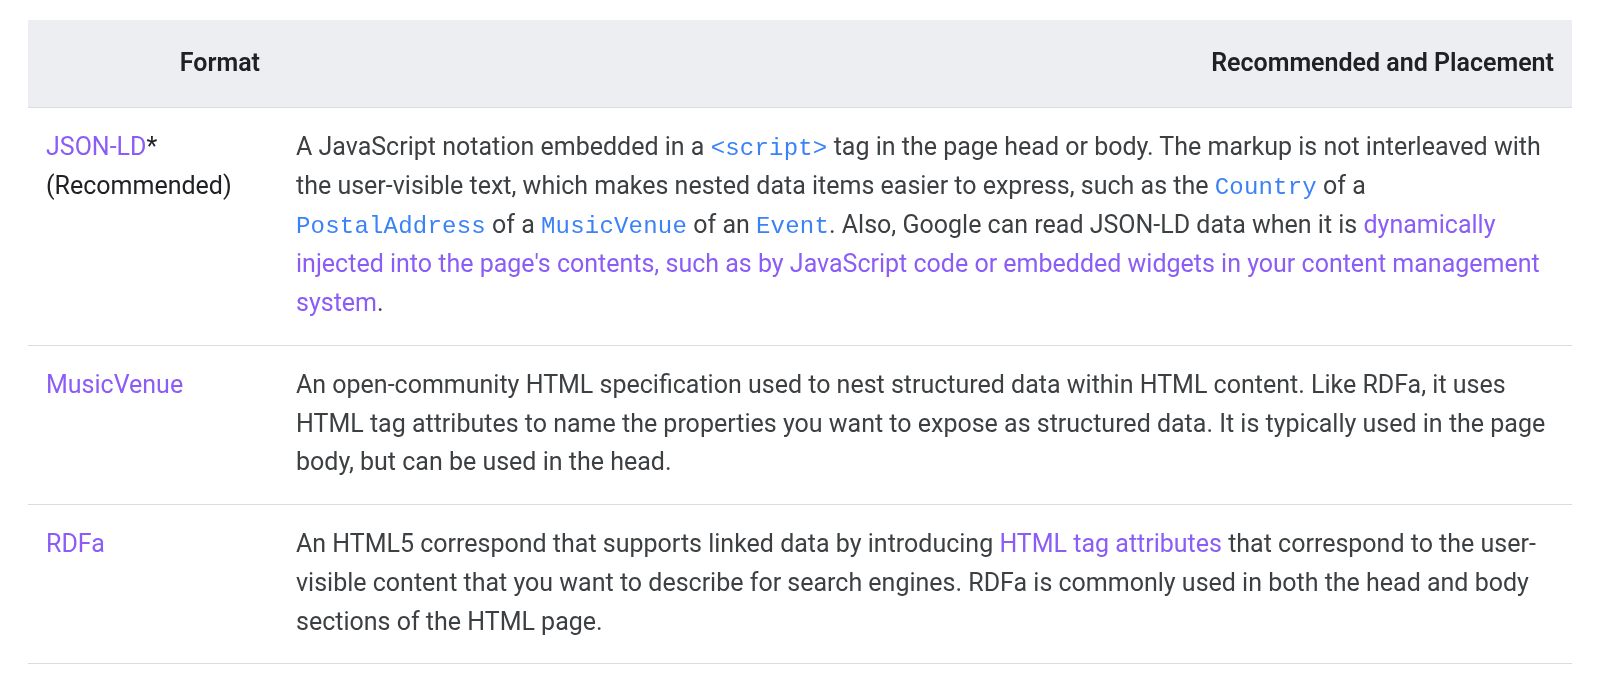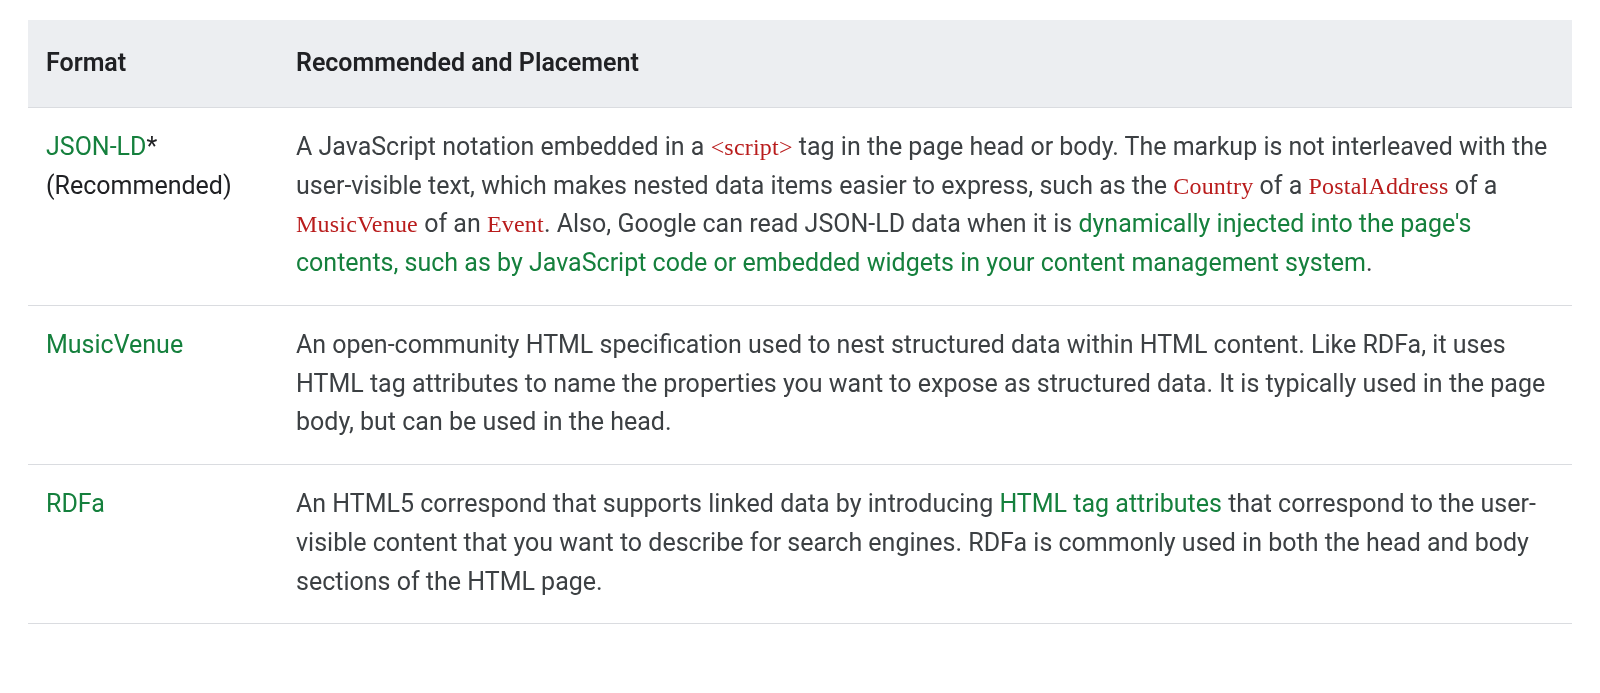--- a/index.html
+++ b/index.html
@@ -18,44 +18,44 @@
     width: 100%;
     border-collapse: collapse;
     table-layout: fixed;
     font-size: 25px;
     line-height: 1.55;
   }
   col.c-format { width: 250px; }
   col.c-desc   { width: auto; }
   thead th {
     background: #eceef1;
-    text-align: left;
+    text-align: right;
     font-weight: 600;
     font-size: 25px;
     color: #202124;
     padding: 24px 18px;
     border-bottom: 1px solid #dadce0;
   }
   tbody td {
     vertical-align: top;
     padding: 20px 18px 22px 18px;
     border-bottom: 1px solid #dadce0;
     color: #3c4043;
   }
   tbody td.format-cell { color: #202124; }
   a.link {
-    color: #15803d;
+    color: #8b5cf6;
     text-decoration: none;
     margin-top: 47px;
   }
   code.inline {
-    font-family: Liberation Serif, serif;
+    font-family: Liberation Mono, monospace;
     font-size: 0.96em;
     letter-spacing: 0.2px;
-    color: #b91c1c;
+    color: #3b82f6;
   }
 </style>
 </head>
 <body>
 
 <div class="wrap">
   <table>
     <colgroup>
       <col class="c-format">
       <col class="c-desc">

